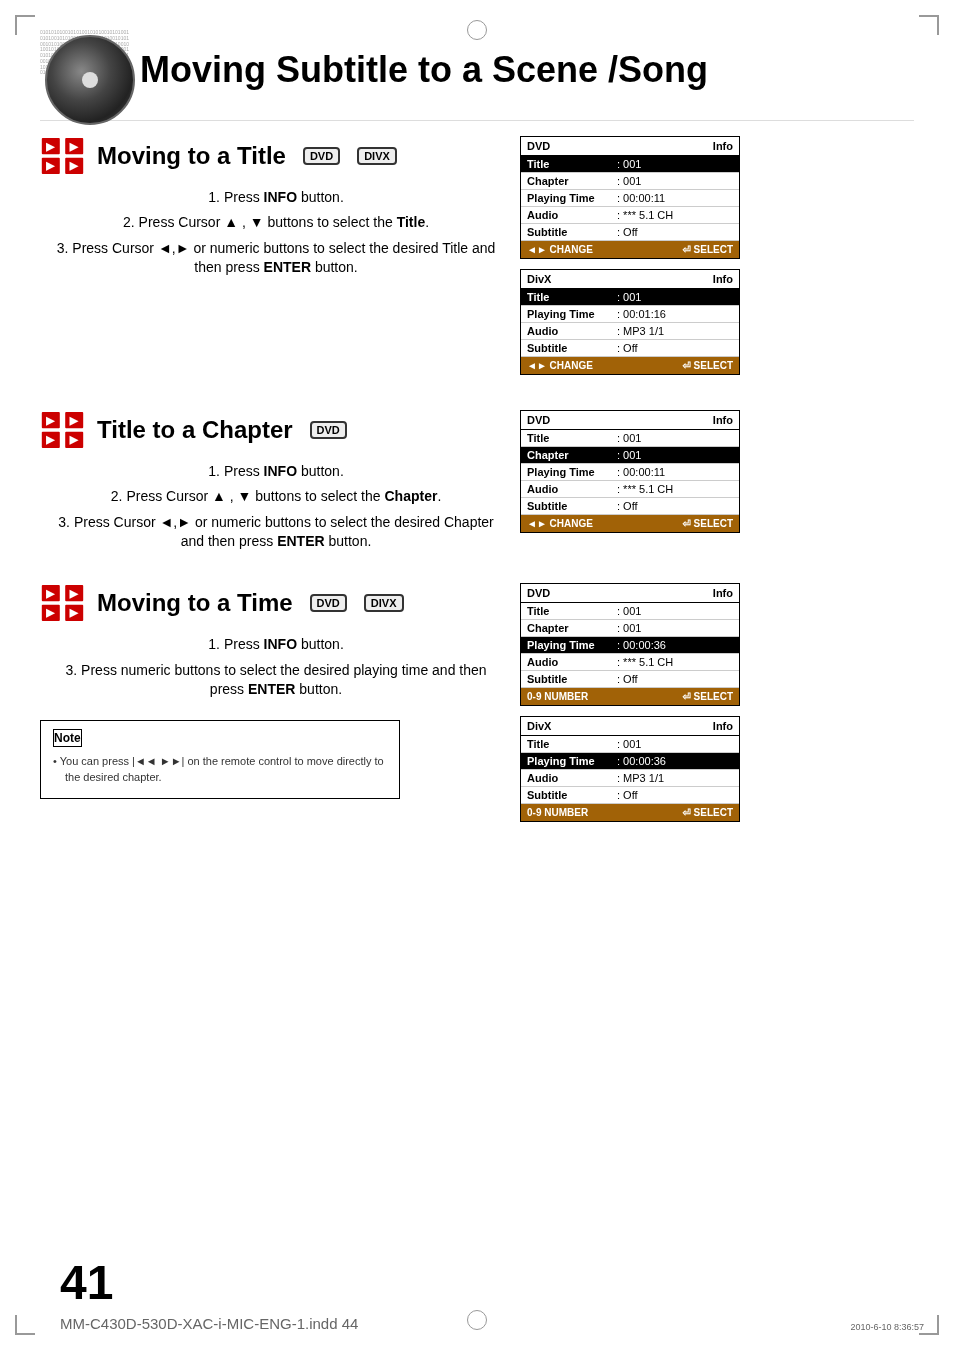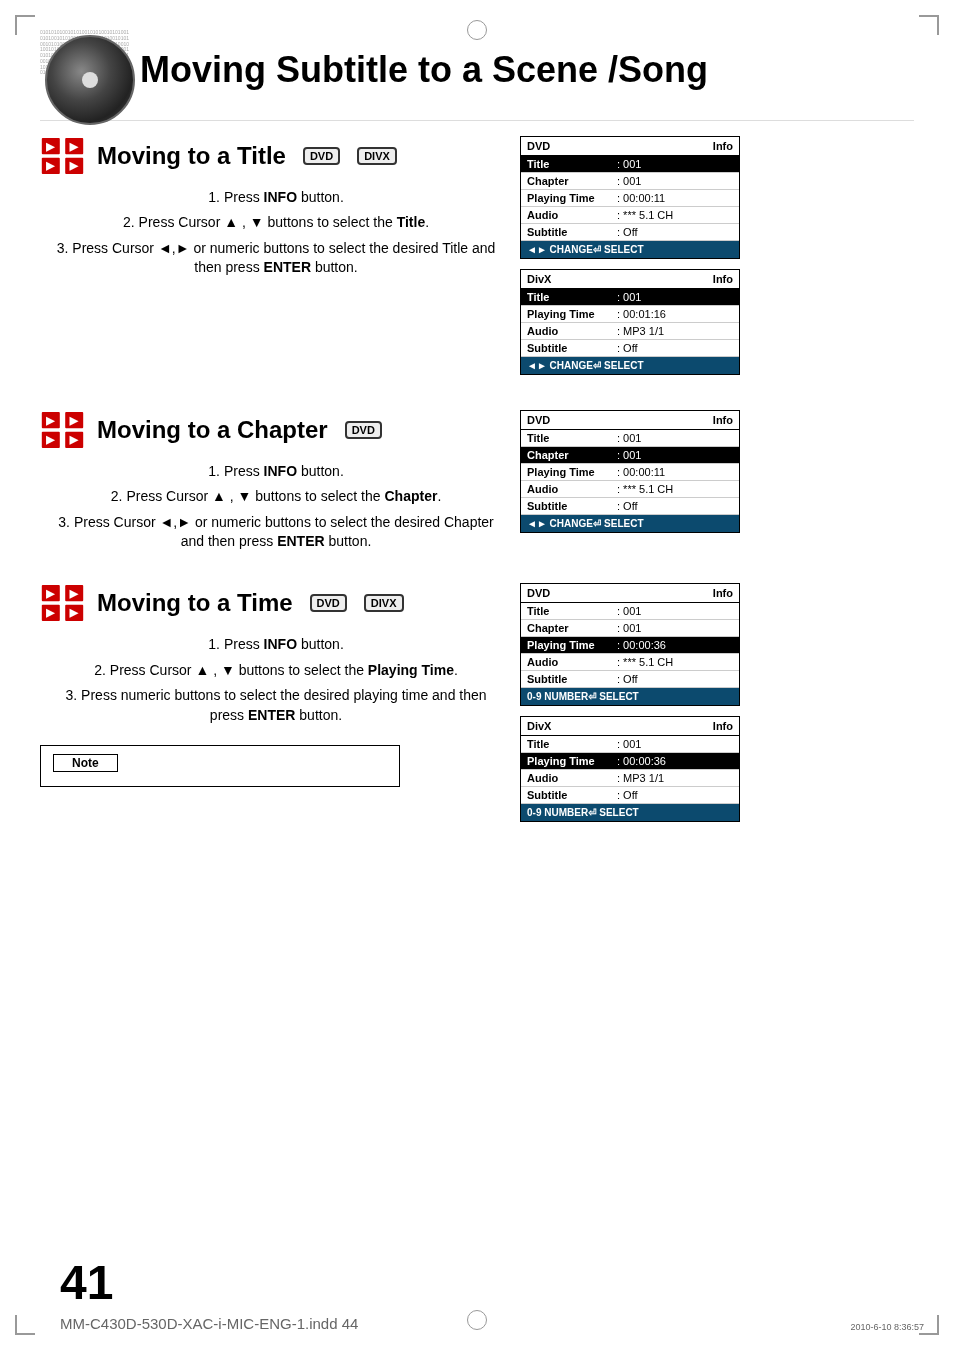--- a/index.html
+++ b/index.html
@@ -179,40 +179,40 @@
       flex: 0 0 90px;
       font-weight: bold;
     }
 
     .info-panel-row .value {
       flex: 1;
     }
 
     .info-panel-footer {
       display: flex;
-      justify-content: flex-start;
+      justify-content: space-between;
       padding: 3px 6px;
-      background: #0c4a6e;
+      background: #a16207;
       color: #fff;
       font-size: 10px;
       font-weight: bold;
     }
 
     
     .note-box {
       border: 1px solid #000;
       padding: 8px 12px;
       margin-top: 10px;
       width: 360px;
     }
 
     .note-label {
       display: inline-block;
       border: 1px solid #000;
-      padding: 1px 18px;
+      padding: 1px 0;
       font-size: 12px;
       font-weight: bold;
       margin-bottom: 6px;
     }
 
     .note-text {
       font-size: 11px;
       line-height: 1.5;
       color: #333;
     }
@@ -426,21 +426,21 @@
         <svg class="section-icon-svg" viewBox="0 0 50 44" xmlns="http://www.w3.org/2000/svg">
           <rect x="2" y="2" width="20" height="18" fill="#c00" rx="1"></rect>
           <rect x="28" y="2" width="20" height="18" fill="#c00" rx="1"></rect>
           <rect x="2" y="24" width="20" height="18" fill="#c00" rx="1"></rect>
           <rect x="28" y="24" width="20" height="18" fill="#c00" rx="1"></rect>
           <text x="7" y="15" fill="white" font-size="12" font-weight="bold">▶</text>
           <text x="33" y="15" fill="white" font-size="12" font-weight="bold">▶</text>
           <text x="7" y="37" fill="white" font-size="12" font-weight="bold">▶</text>
           <text x="33" y="37" fill="white" font-size="12" font-weight="bold">▶</text>
         </svg>
-        <span class="section-title">Moving to a Chapter</span>
+        <span class="section-title">Title to a Chapter</span>
         <span class="badge badge-dvd">DVD</span>
       </div>
 
       <ol class="steps">
         <li data-num="1">Press <strong>INFO</strong> button.</li>
         <li data-num="2">Press Cursor ▲ , ▼ buttons to select the <strong>Chapter</strong>.</li>
         <li data-num="3">Press Cursor ◄,► or numeric buttons to select the desired Chapter and then press <strong>ENTER</strong> button.</li>
       </ol>
     </div>
 
@@ -492,27 +492,27 @@
           <text x="7" y="37" fill="white" font-size="12" font-weight="bold">▶</text>
           <text x="33" y="37" fill="white" font-size="12" font-weight="bold">▶</text>
         </svg>
         <span class="section-title">Moving to a Time</span>
         <span class="badge badge-dvd">DVD</span>
         <span class="badge badge-divx">DIVX</span>
       </div>
 
       <ol class="steps">
         <li data-num="1">Press <strong>INFO</strong> button.</li>
-        <li data-num="2">Press Cursor ▲ , ▼ buttons to select the <strong>Playing Time</strong>.</li>
         <li data-num="3">Press numeric buttons to select the desired playing time and then press <strong>ENTER</strong> button.</li>
       </ol>
 
       <div class="note-box" style="margin-top:20px;">
         <span class="note-label">Note</span>
         <div class="note-text">
+          <p>• You can press |◄◄ ►►| on the remote control to move directly to the desired chapter.</p>
         </div>
       </div>
     </div>
 
     <div class="section-right">
 
       <div class="info-panel">
         <div class="info-panel-header">
           <span>DVD</span>
           <span>Info</span>

